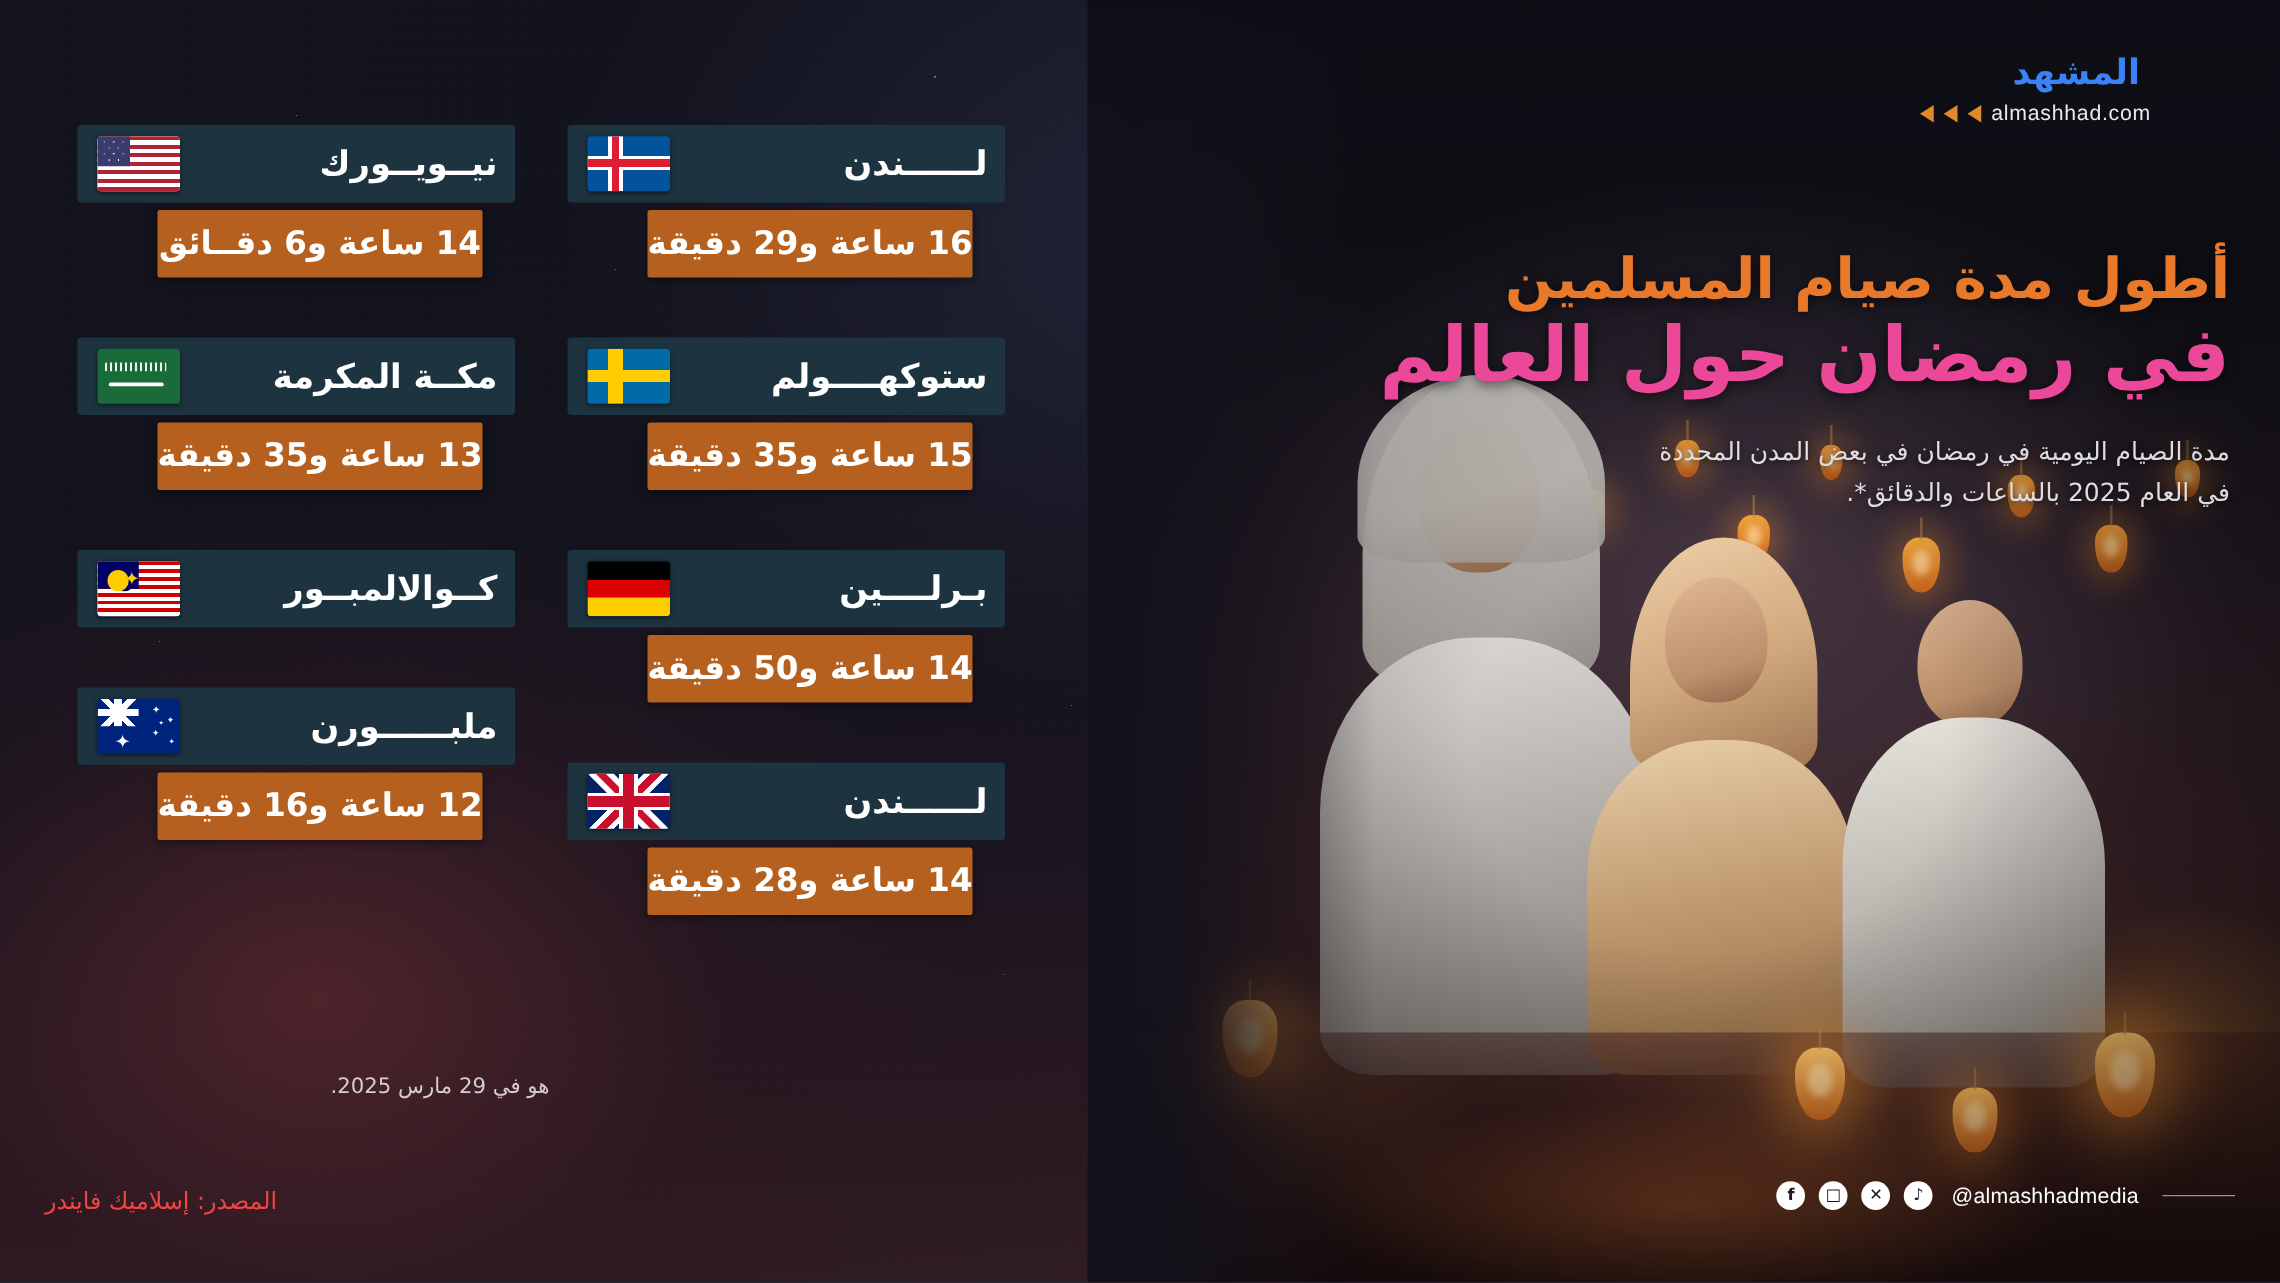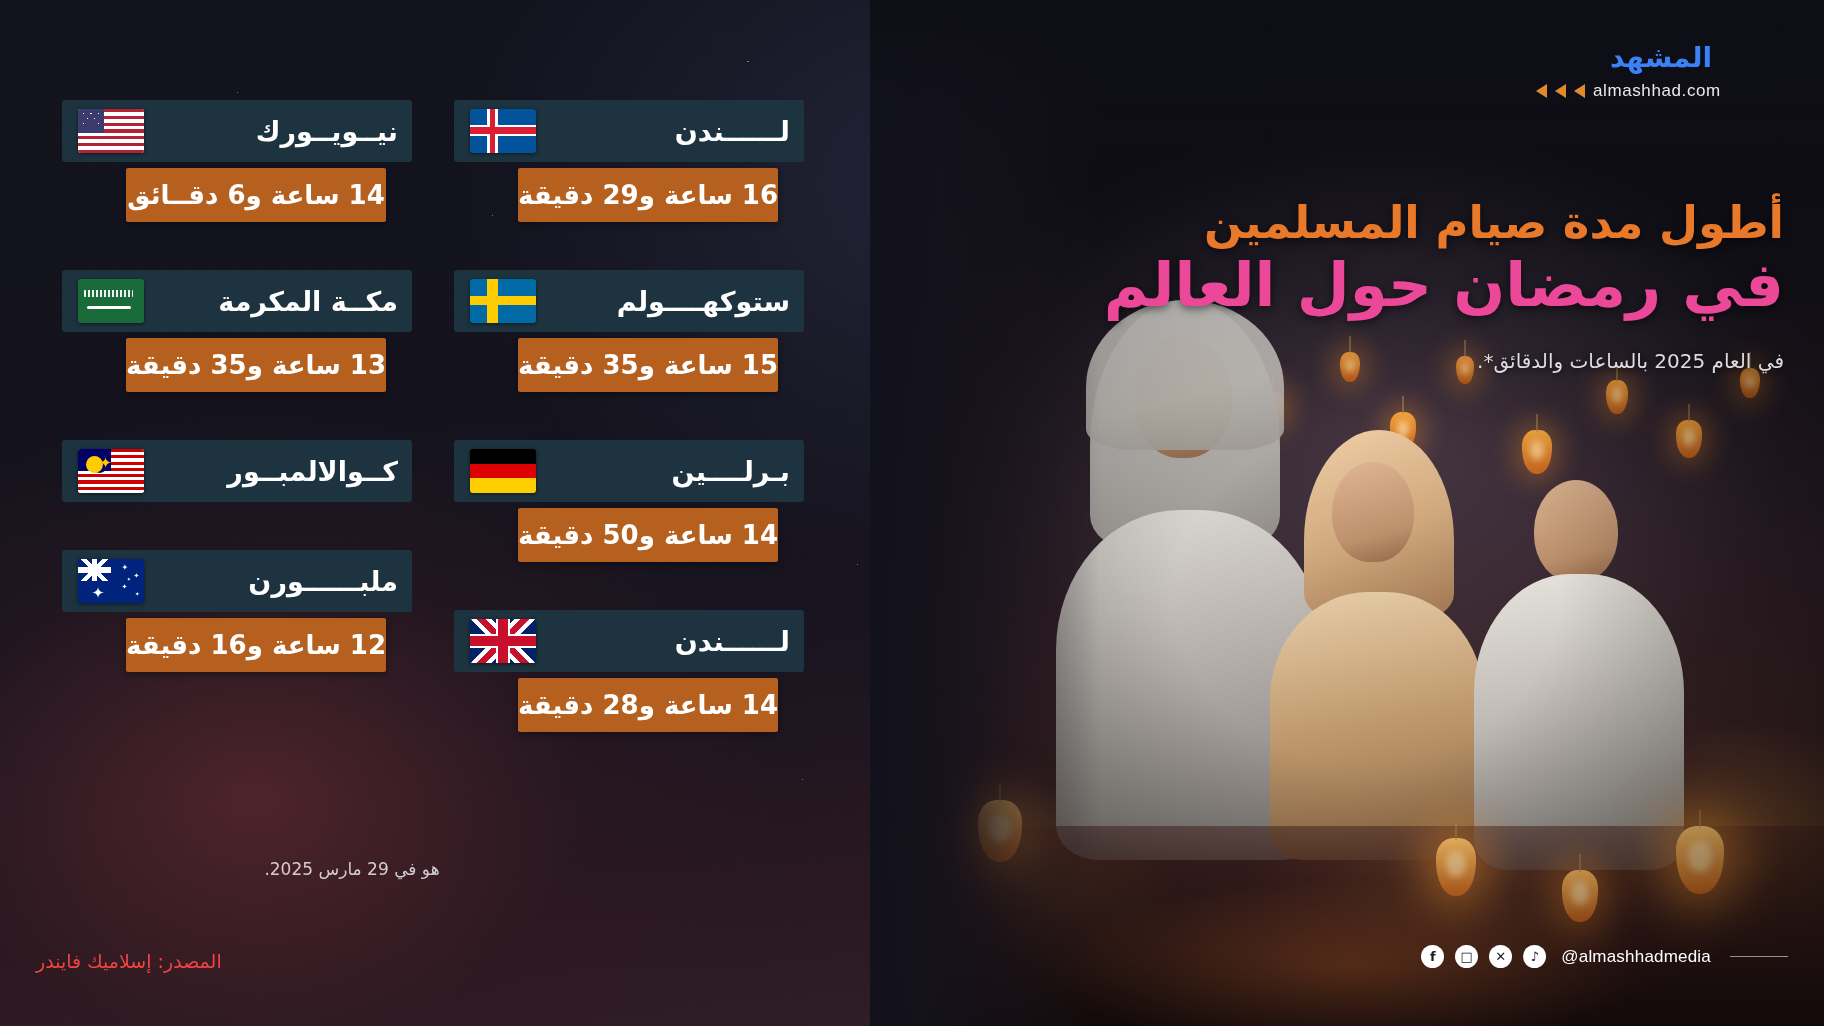--- a/index.html
+++ b/index.html
@@ -264,20 +264,21 @@
       <span class="tri"></span>
       <span class="tri"></span>
       <span class="tri"></span>
     </div>
   </div>
 
   <div class="titlewrap">
     <div class="title-l1">أطول مدة صيام المسلمين</div>
     <div class="title-l2">في رمضان حول العالم</div>
     <div class="subtitle">
+      <div>مدة الصيام اليومية في رمضان في بعض المدن المحددة</div>
       <div>في العام 2025 بالساعات والدقائق*.</div>
     </div>
   </div>
 
   <div class="grid">
 
     <div class="col">
 
       <div class="card">
         <div class="card-head">

